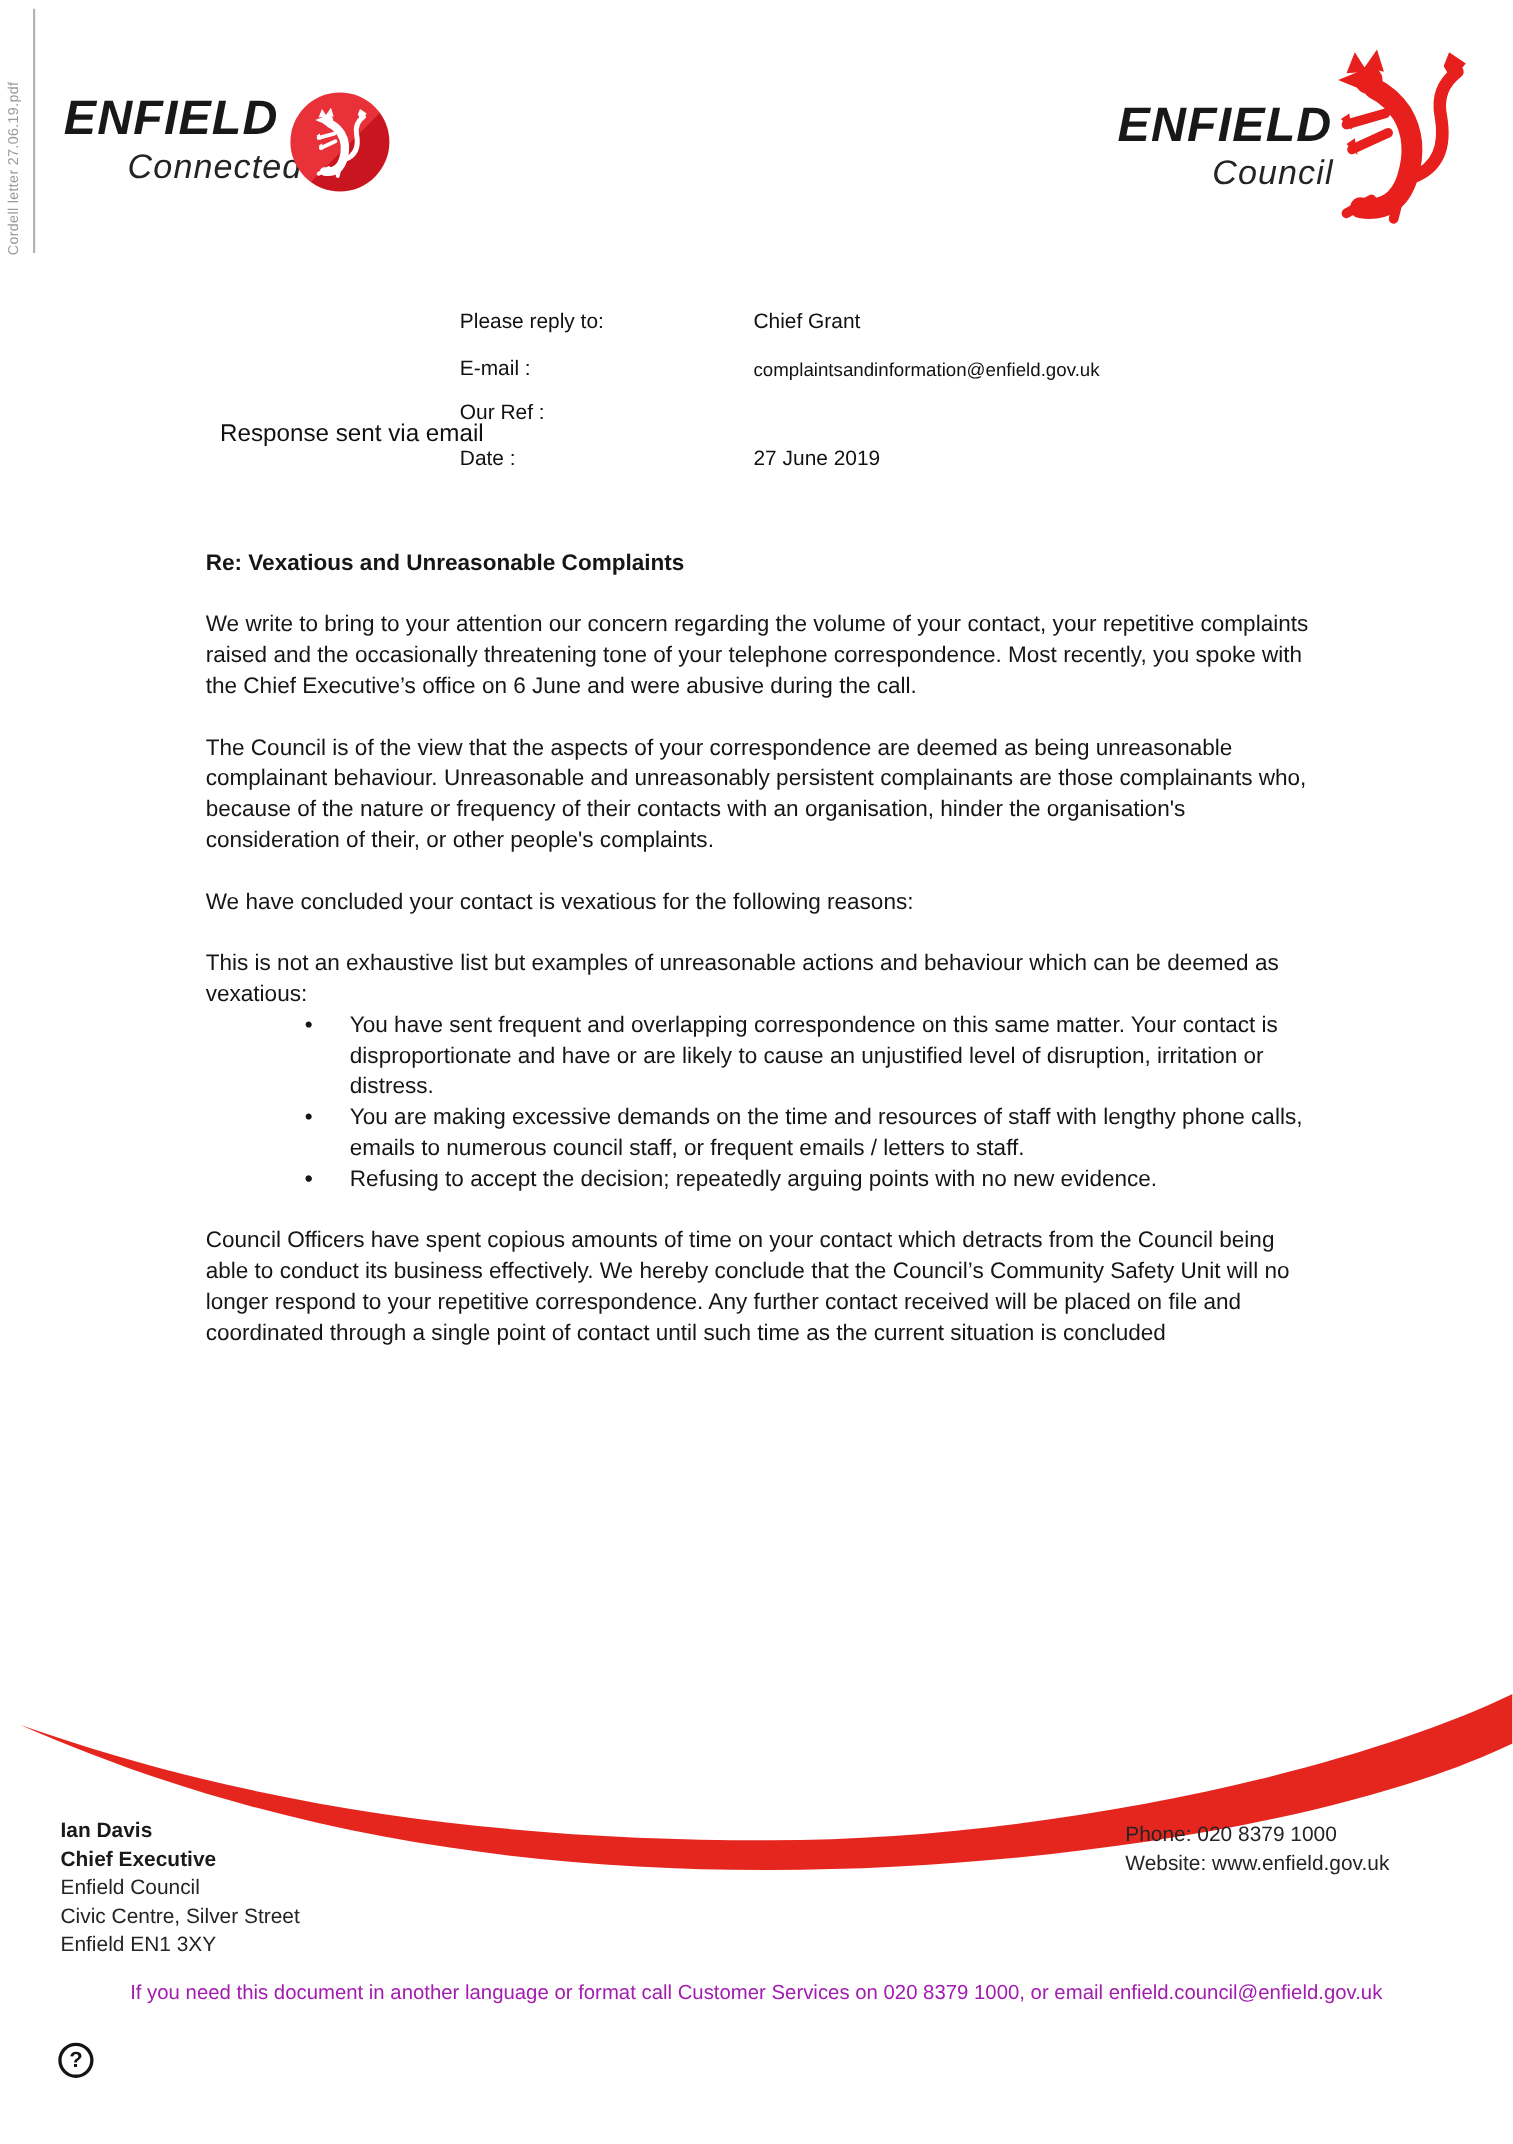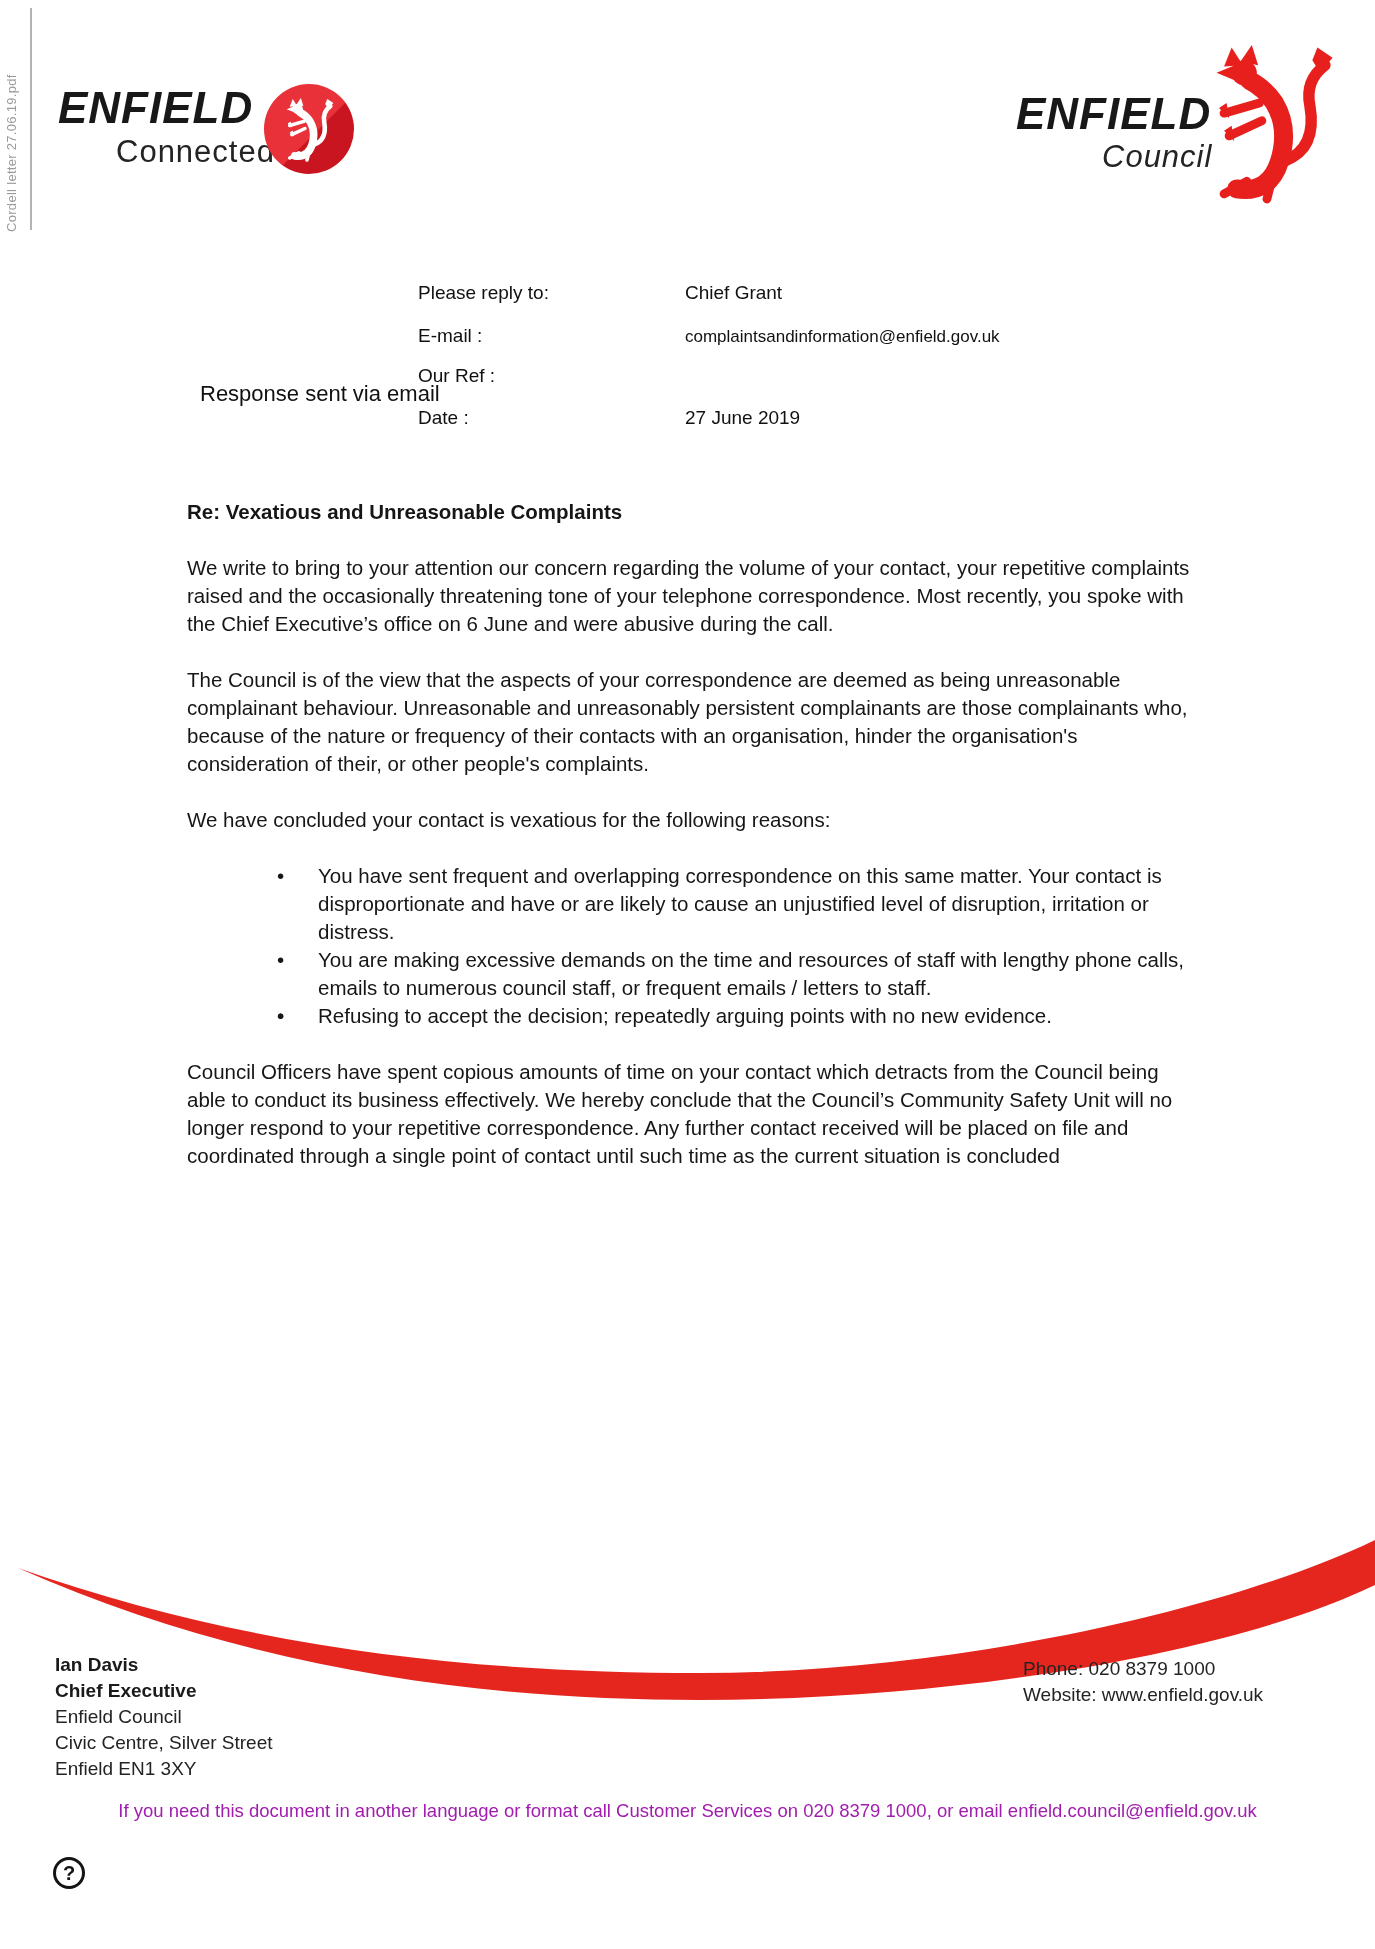--- a/index.html
+++ b/index.html
@@ -8,21 +8,21 @@
   .abs{position:absolute;}
 
   
   .file-label{left:4px;top:232px;transform:rotate(-90deg);transform-origin:0 0;
               font-size:13px;color:#9a9a9a;white-space:nowrap;letter-spacing:.3px;}
   .edge-rule{left:30px;top:8px;height:222px;width:0;border-left:2px solid #b3b3b3;}
 
   
   .logo-left{left:58px;top:86px;width:310px;height:95px;}
   .logo-left .t1{font-size:44px;font-weight:bold;font-style:italic;letter-spacing:1px;line-height:1;color:#181818;}
-  .logo-left .t2{font-size:31px;color:#242424;line-height:1;margin:6px 0 0 58px;letter-spacing:1px;}
+  .logo-left .t2{font-size:31px;font-style:italic;color:#242424;line-height:1;margin:6px 0 0 58px;letter-spacing:1px;}
   .logo-circle{left:264px;top:84px;width:90px;height:90px;border-radius:50%;
                background:linear-gradient(135deg,#e9313a 55%,#c9151f 56%);
                display:flex;align-items:center;justify-content:center;}
   .logo-right{left:1016px;top:92px;width:210px;}
   .logo-right .t1{font-size:44px;font-weight:bold;font-style:italic;letter-spacing:1px;line-height:1;color:#181818;}
   .logo-right .t2{font-size:31px;font-style:italic;color:#242424;line-height:1;margin:5px 0 0 86px;letter-spacing:1px;}
   .beast{display:block;}
 
   
   .meta-label{width:250px;text-align:left;font-size:19px;color:#111;}
@@ -119,20 +119,21 @@
 <div class="abs meta-value val-ref"></div>
 <div class="abs meta-label lab-date">Date :</div>
 <div class="abs meta-value val-date">27 June 2019</div>
 <div class="abs delivery">Response sent via email</div>
 
 <div class="abs body-text">
   <p class="subject">Re: Vexatious and Unreasonable Complaints</p>
   <p>We write to bring to your attention our concern regarding the volume of your contact, your repetitive complaints raised and the occasionally threatening tone of your telephone correspondence. Most recently, you spoke with the Chief Executive’s office on 6 June and were abusive during the call.</p>
   <p>The Council is of the view that the aspects of your correspondence are deemed as being unreasonable complainant behaviour. Unreasonable and unreasonably persistent complainants are those complainants who, because of the nature or frequency of their contacts with an organisation, hinder the organisation's consideration of their, or other people's complaints.</p>
   <p>We have concluded your contact is vexatious for the following reasons:</p>
+  <p class="tight">This is not an exhaustive list but examples of unreasonable actions and behaviour which can be deemed as vexatious:</p>
   <ul>
     <li><span class="blt">•</span><span>You have sent frequent and overlapping correspondence on this same matter. Your contact is disproportionate and have or are likely to cause an unjustified level of disruption, irritation or distress.</span></li>
     <li><span class="blt">•</span><span>You are making excessive demands on the time and resources of staff with lengthy phone calls, emails to numerous council staff, or frequent emails / letters to staff.</span></li>
     <li><span class="blt">•</span></li>
     <li><span class="blt">•</span><span>Refusing to accept the decision; repeatedly arguing points with no new evidence.</span></li>
   </ul>
   <p>Council Officers have spent copious amounts of time on your contact which detracts from the Council being able to conduct its business effectively. We hereby conclude that the Council’s Community Safety Unit will no longer respond to your repetitive correspondence. Any further contact received will be placed on file and coordinated through a single point of contact until such time as the current situation is concluded</p>
 </div>
 
 <svg class="abs swoosh" viewBox="0 0 1375 200" preserveAspectRatio="none">

